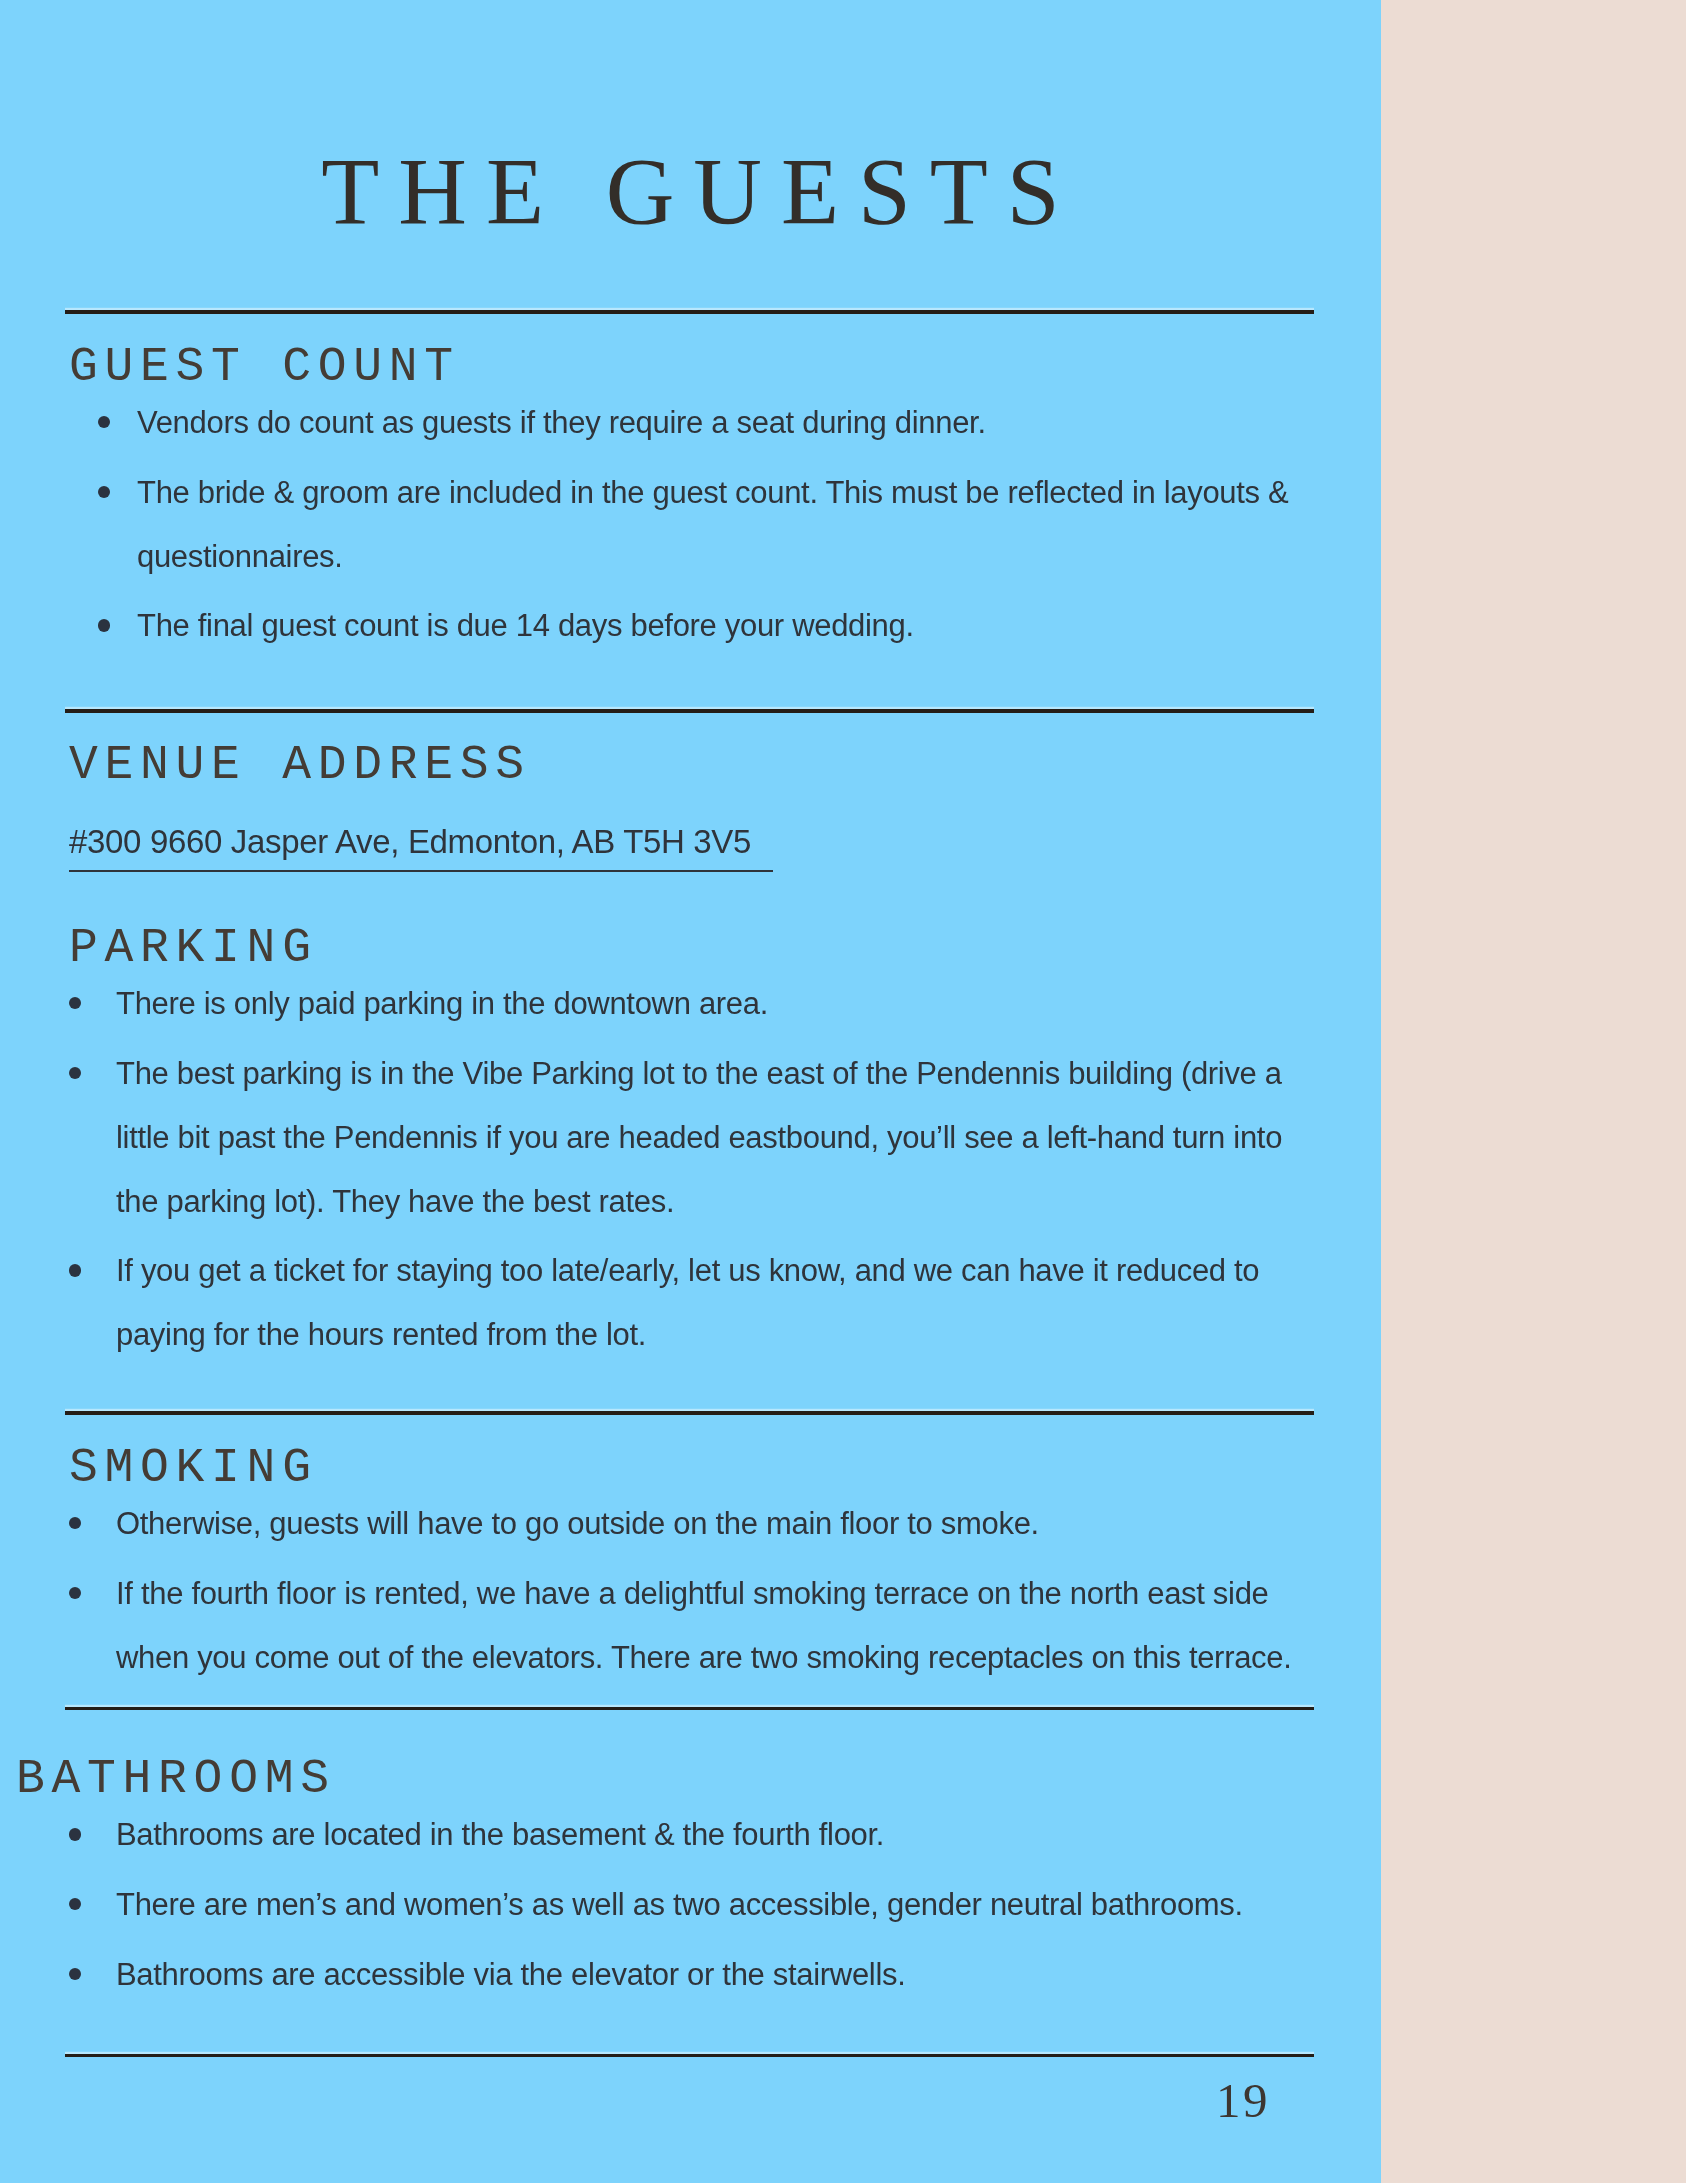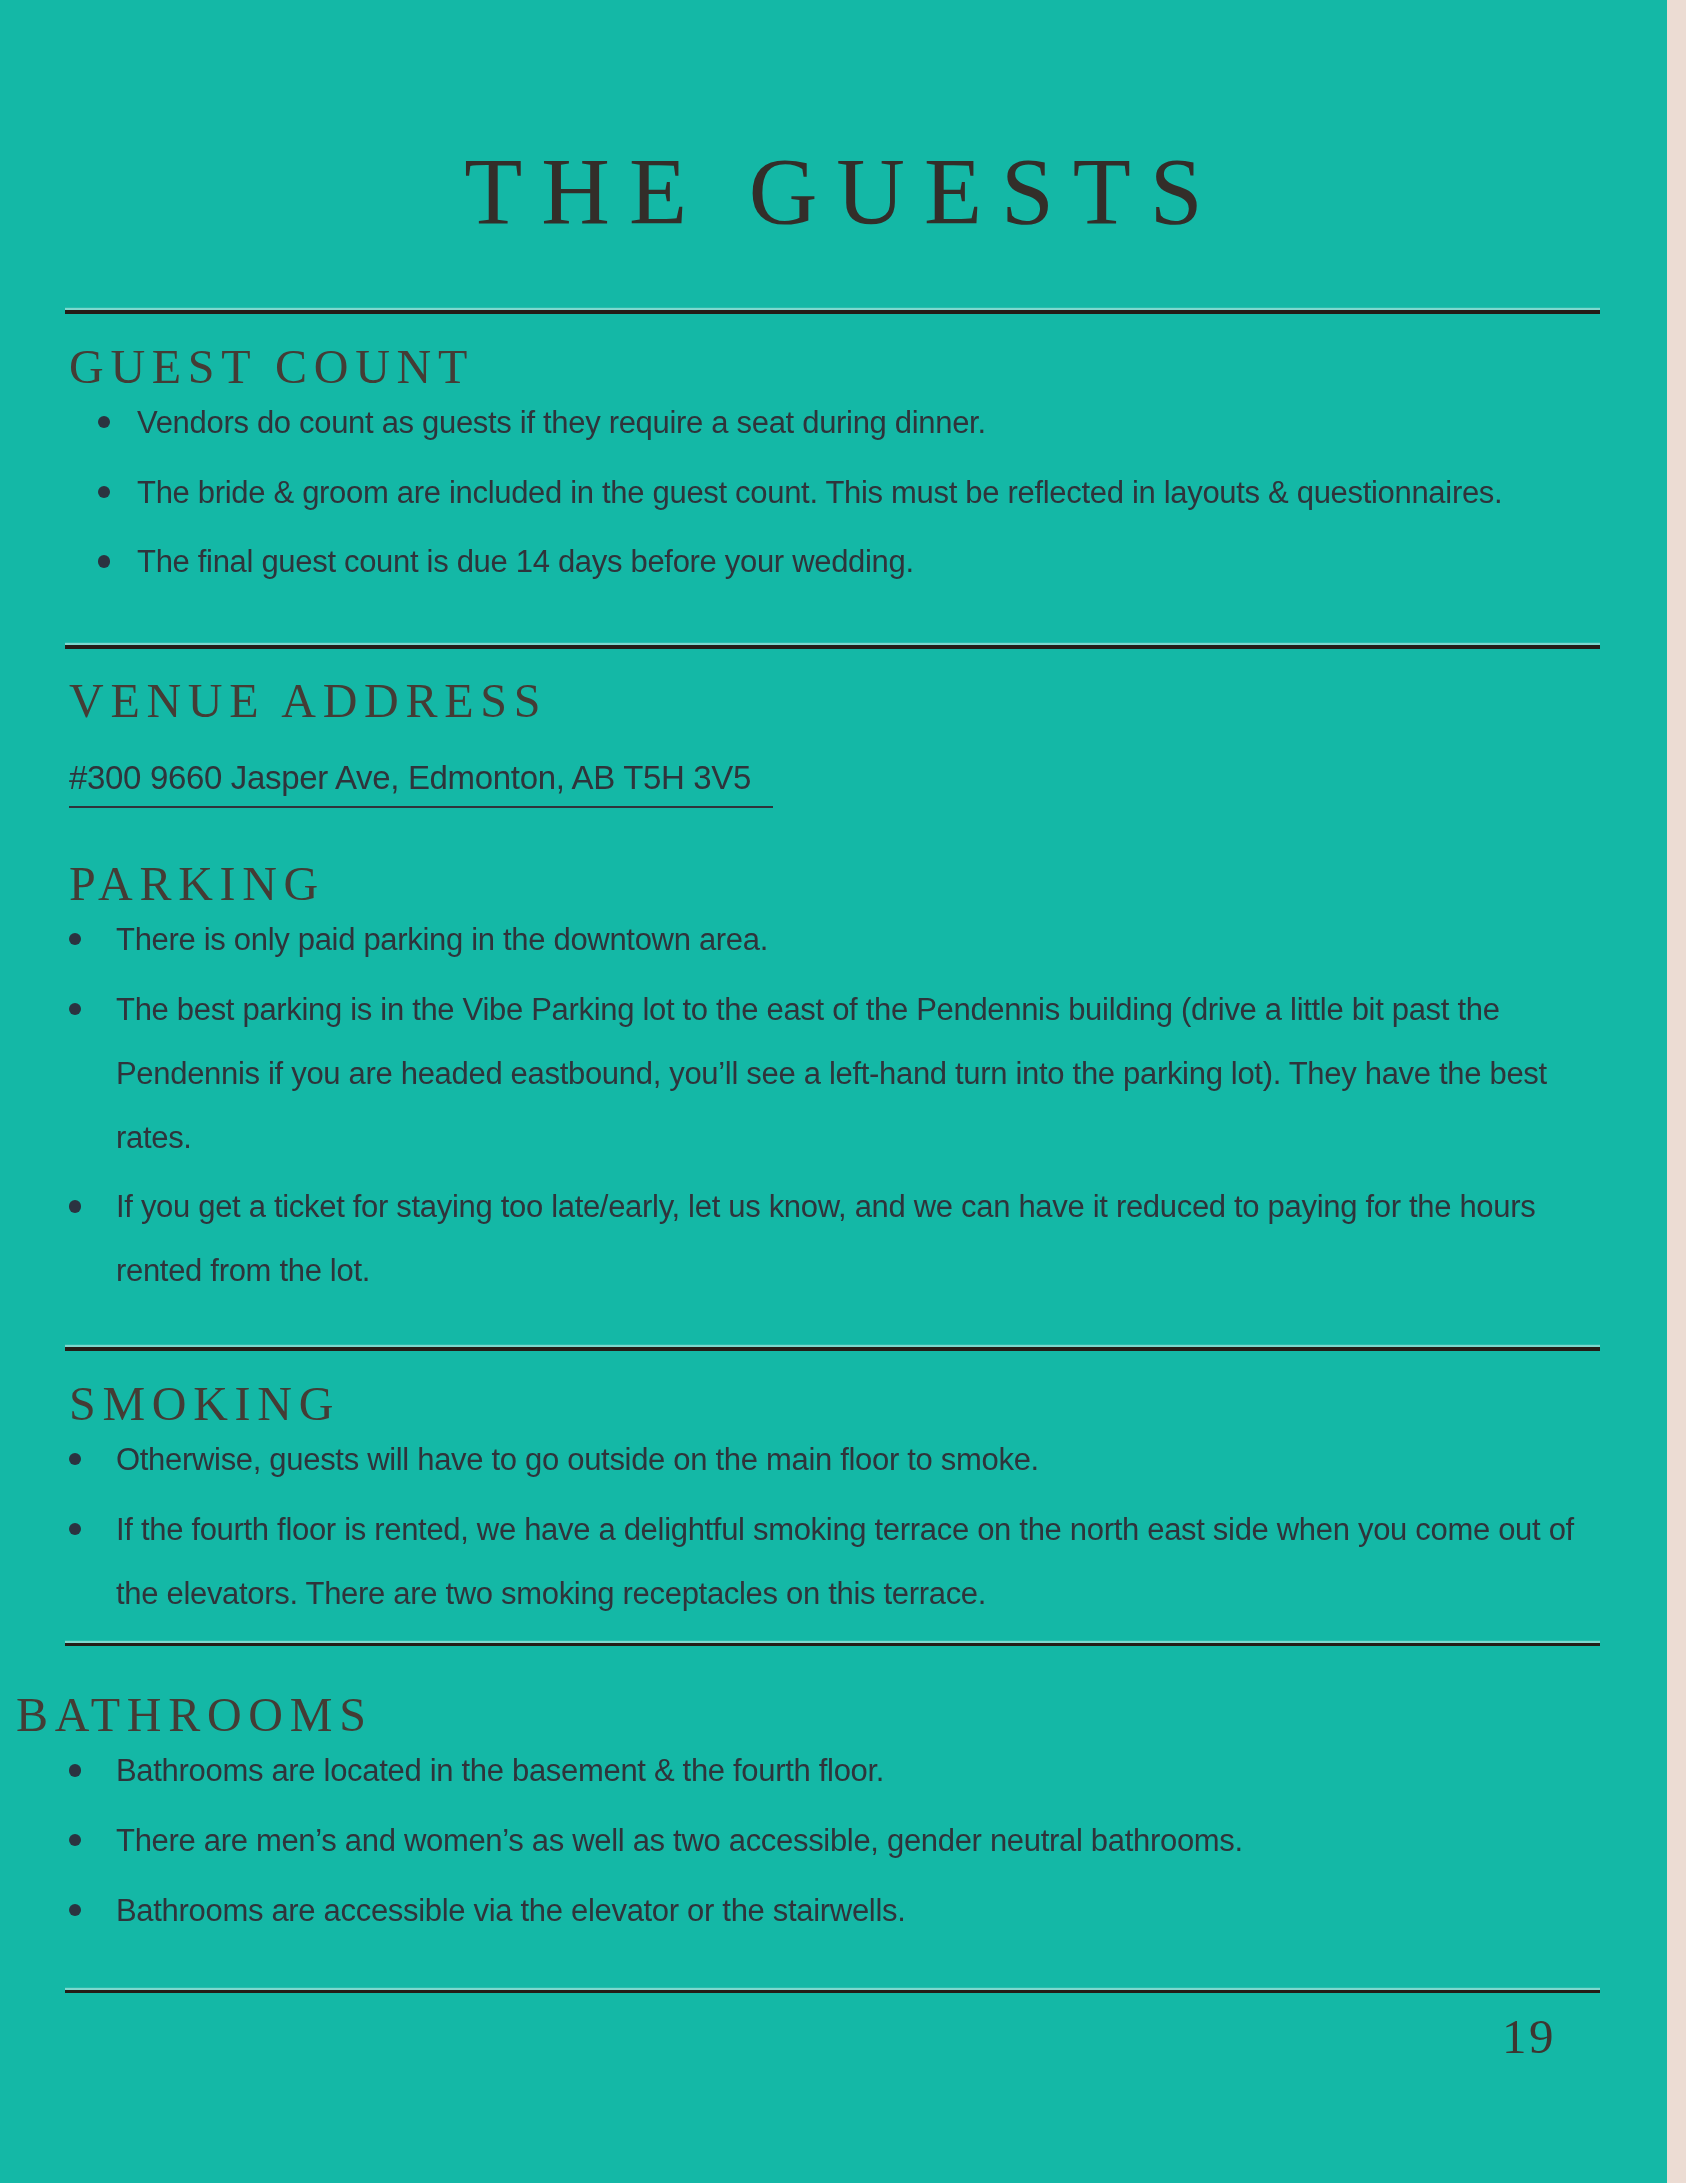--- a/index.html
+++ b/index.html
@@ -2,23 +2,23 @@
 <html style="font-size:11.6px"><head>
 <meta charset="utf-8">
 <style>
   html, body {
     margin: 0;
     padding: 0;
     background: #ecdcd3;
   }
   .page {
     position: relative;
-    width: 1667px;
+    width: 1381px;
     height: 2183px;
-    background: #14b8a6;
+    background: #7dd3fc;
     overflow: hidden;
     font-family: "Liberation Sans", sans-serif;
   }
   .page-title {
     padding-top: 74px;
     text-align: center;
     font-family: "Liberation Serif", serif;
     font-weight: 400;
     font-size: 95px;
     line-height: 109px;
@@ -34,21 +34,21 @@
     background: #241d17;
     box-shadow: 0 -2.2px 0 rgba(255,255,255,0.45);
   }
   .hr-1 { margin-top: 48px; }
   .hr-2 { margin-top: 51px; }
   .hr-3 { margin-top: 44px; }
   .hr-4 { margin-top: 16.7px; }
   .hr-5 { margin-top: 47px; }
   .section-heading {
     margin: 0 0 0 69px;
-    font-family: Liberation Serif, serif;
+    font-family: Liberation Mono, monospace;
     font-weight: 400;
     font-size: 48px;
     line-height: 48px;
     letter-spacing: 0.14em;
     color: #443c35;
     white-space: nowrap;
   }
   .h-guest-count { margin-top: 29px; }
   .h-venue      { margin-top: 28px; }
   .h-parking    { margin-top: 52px; }

